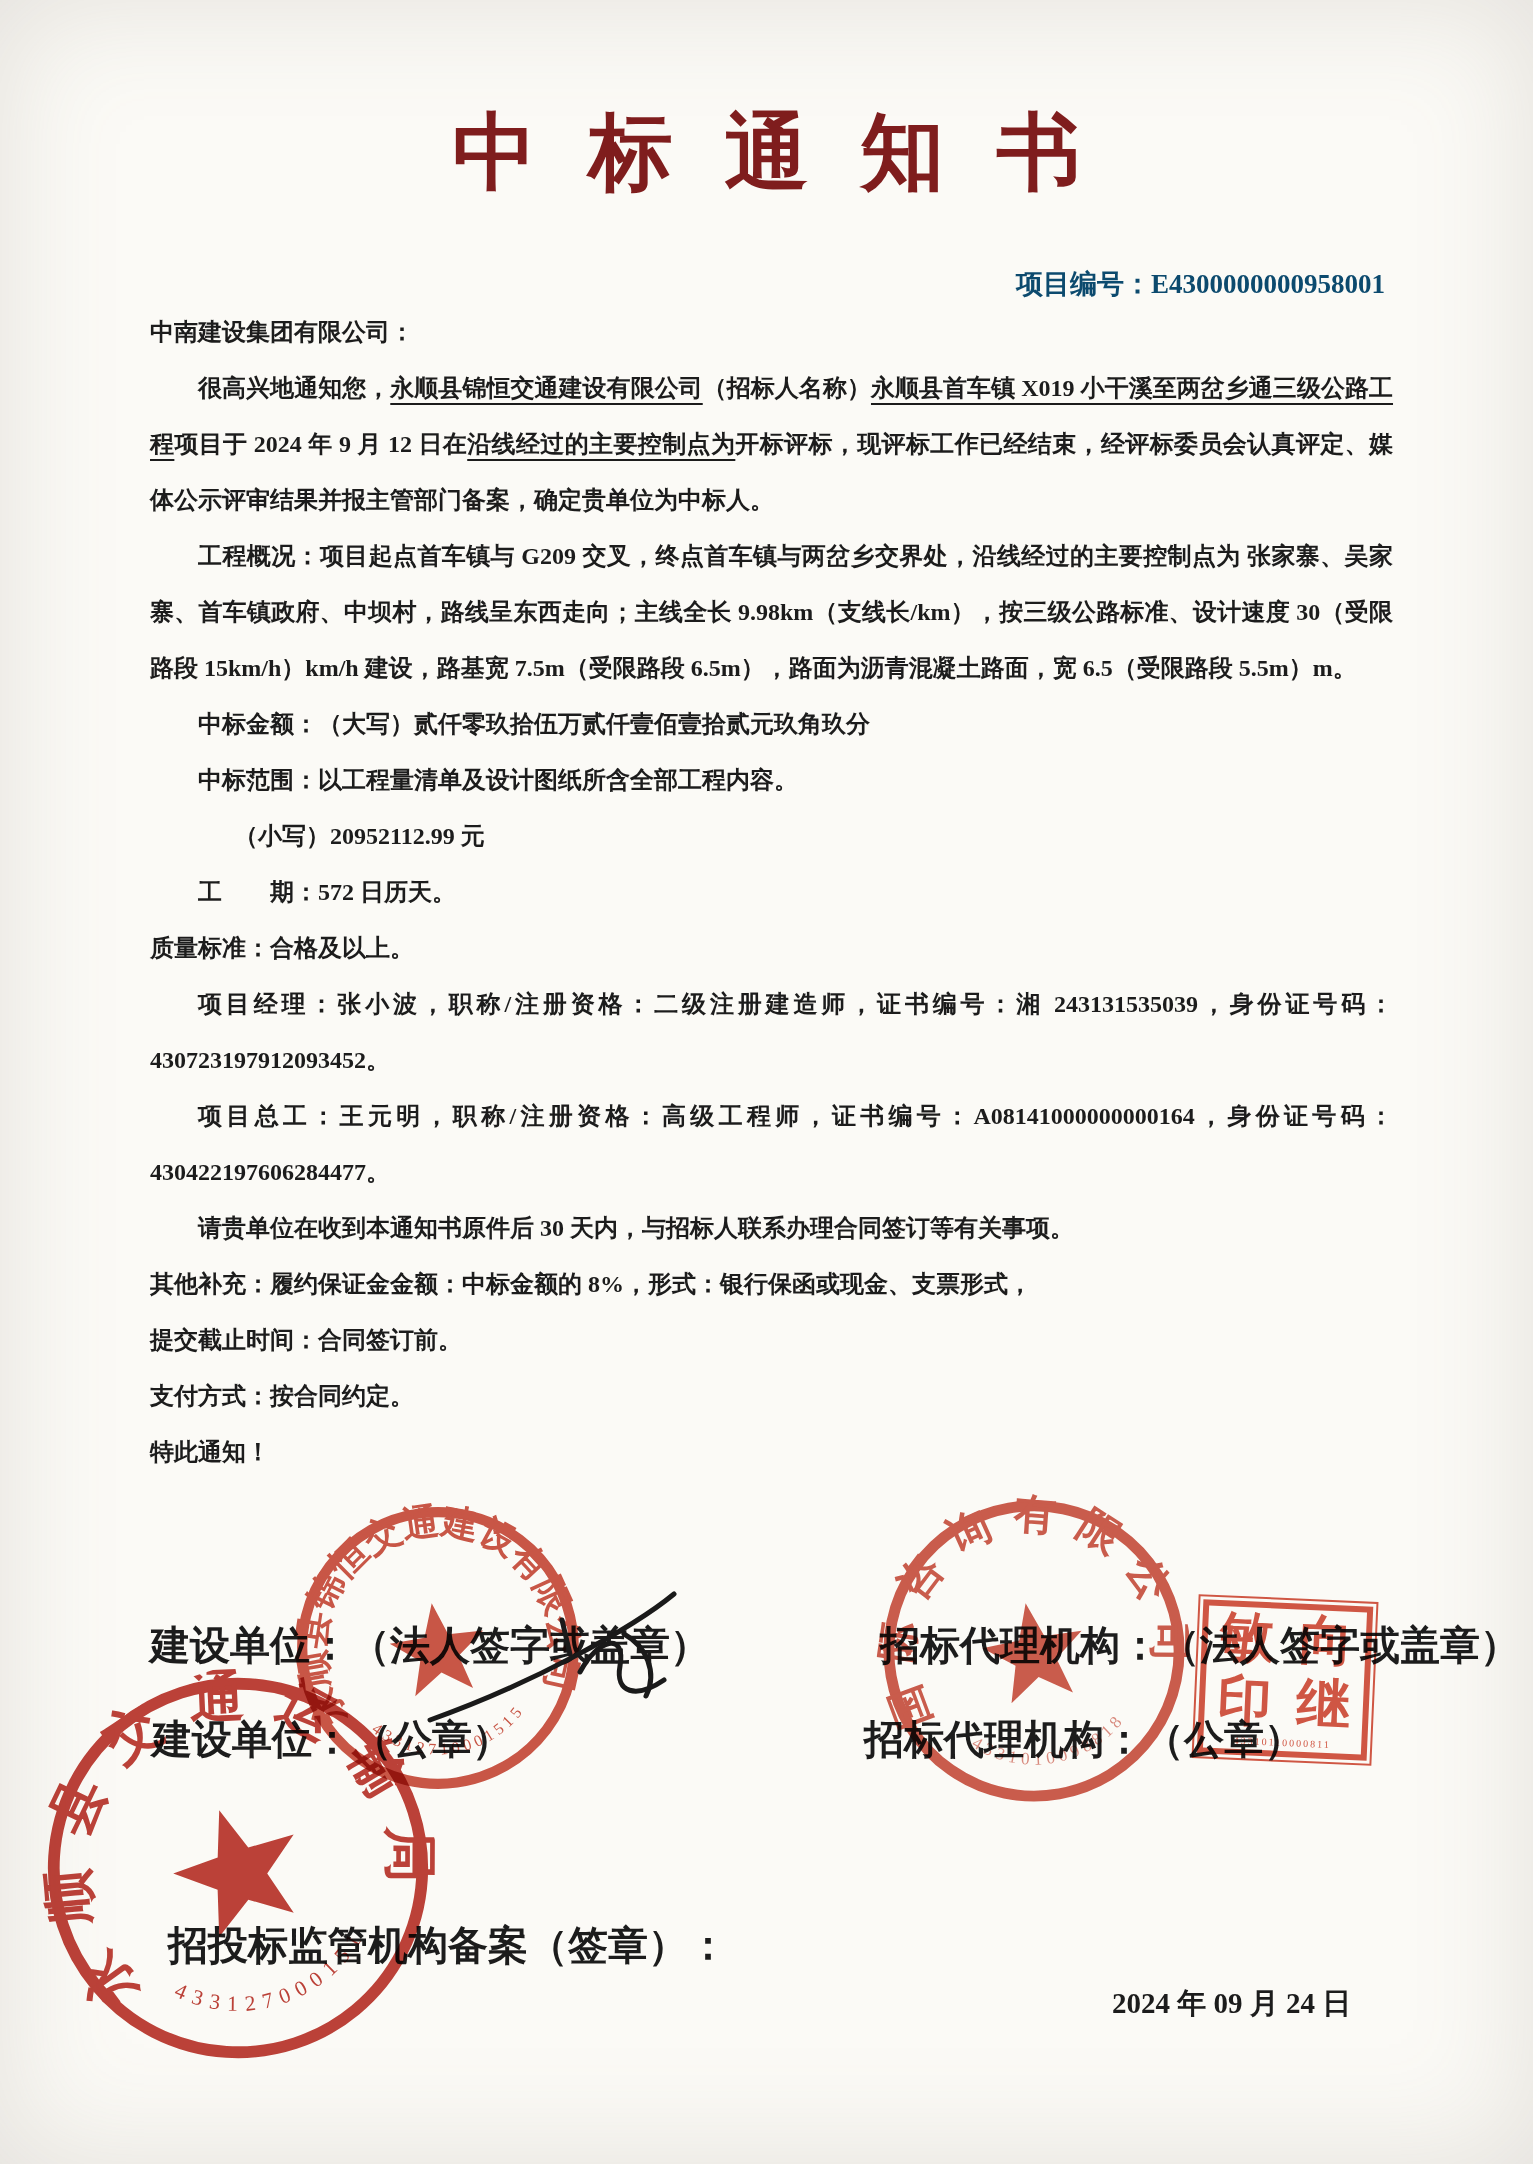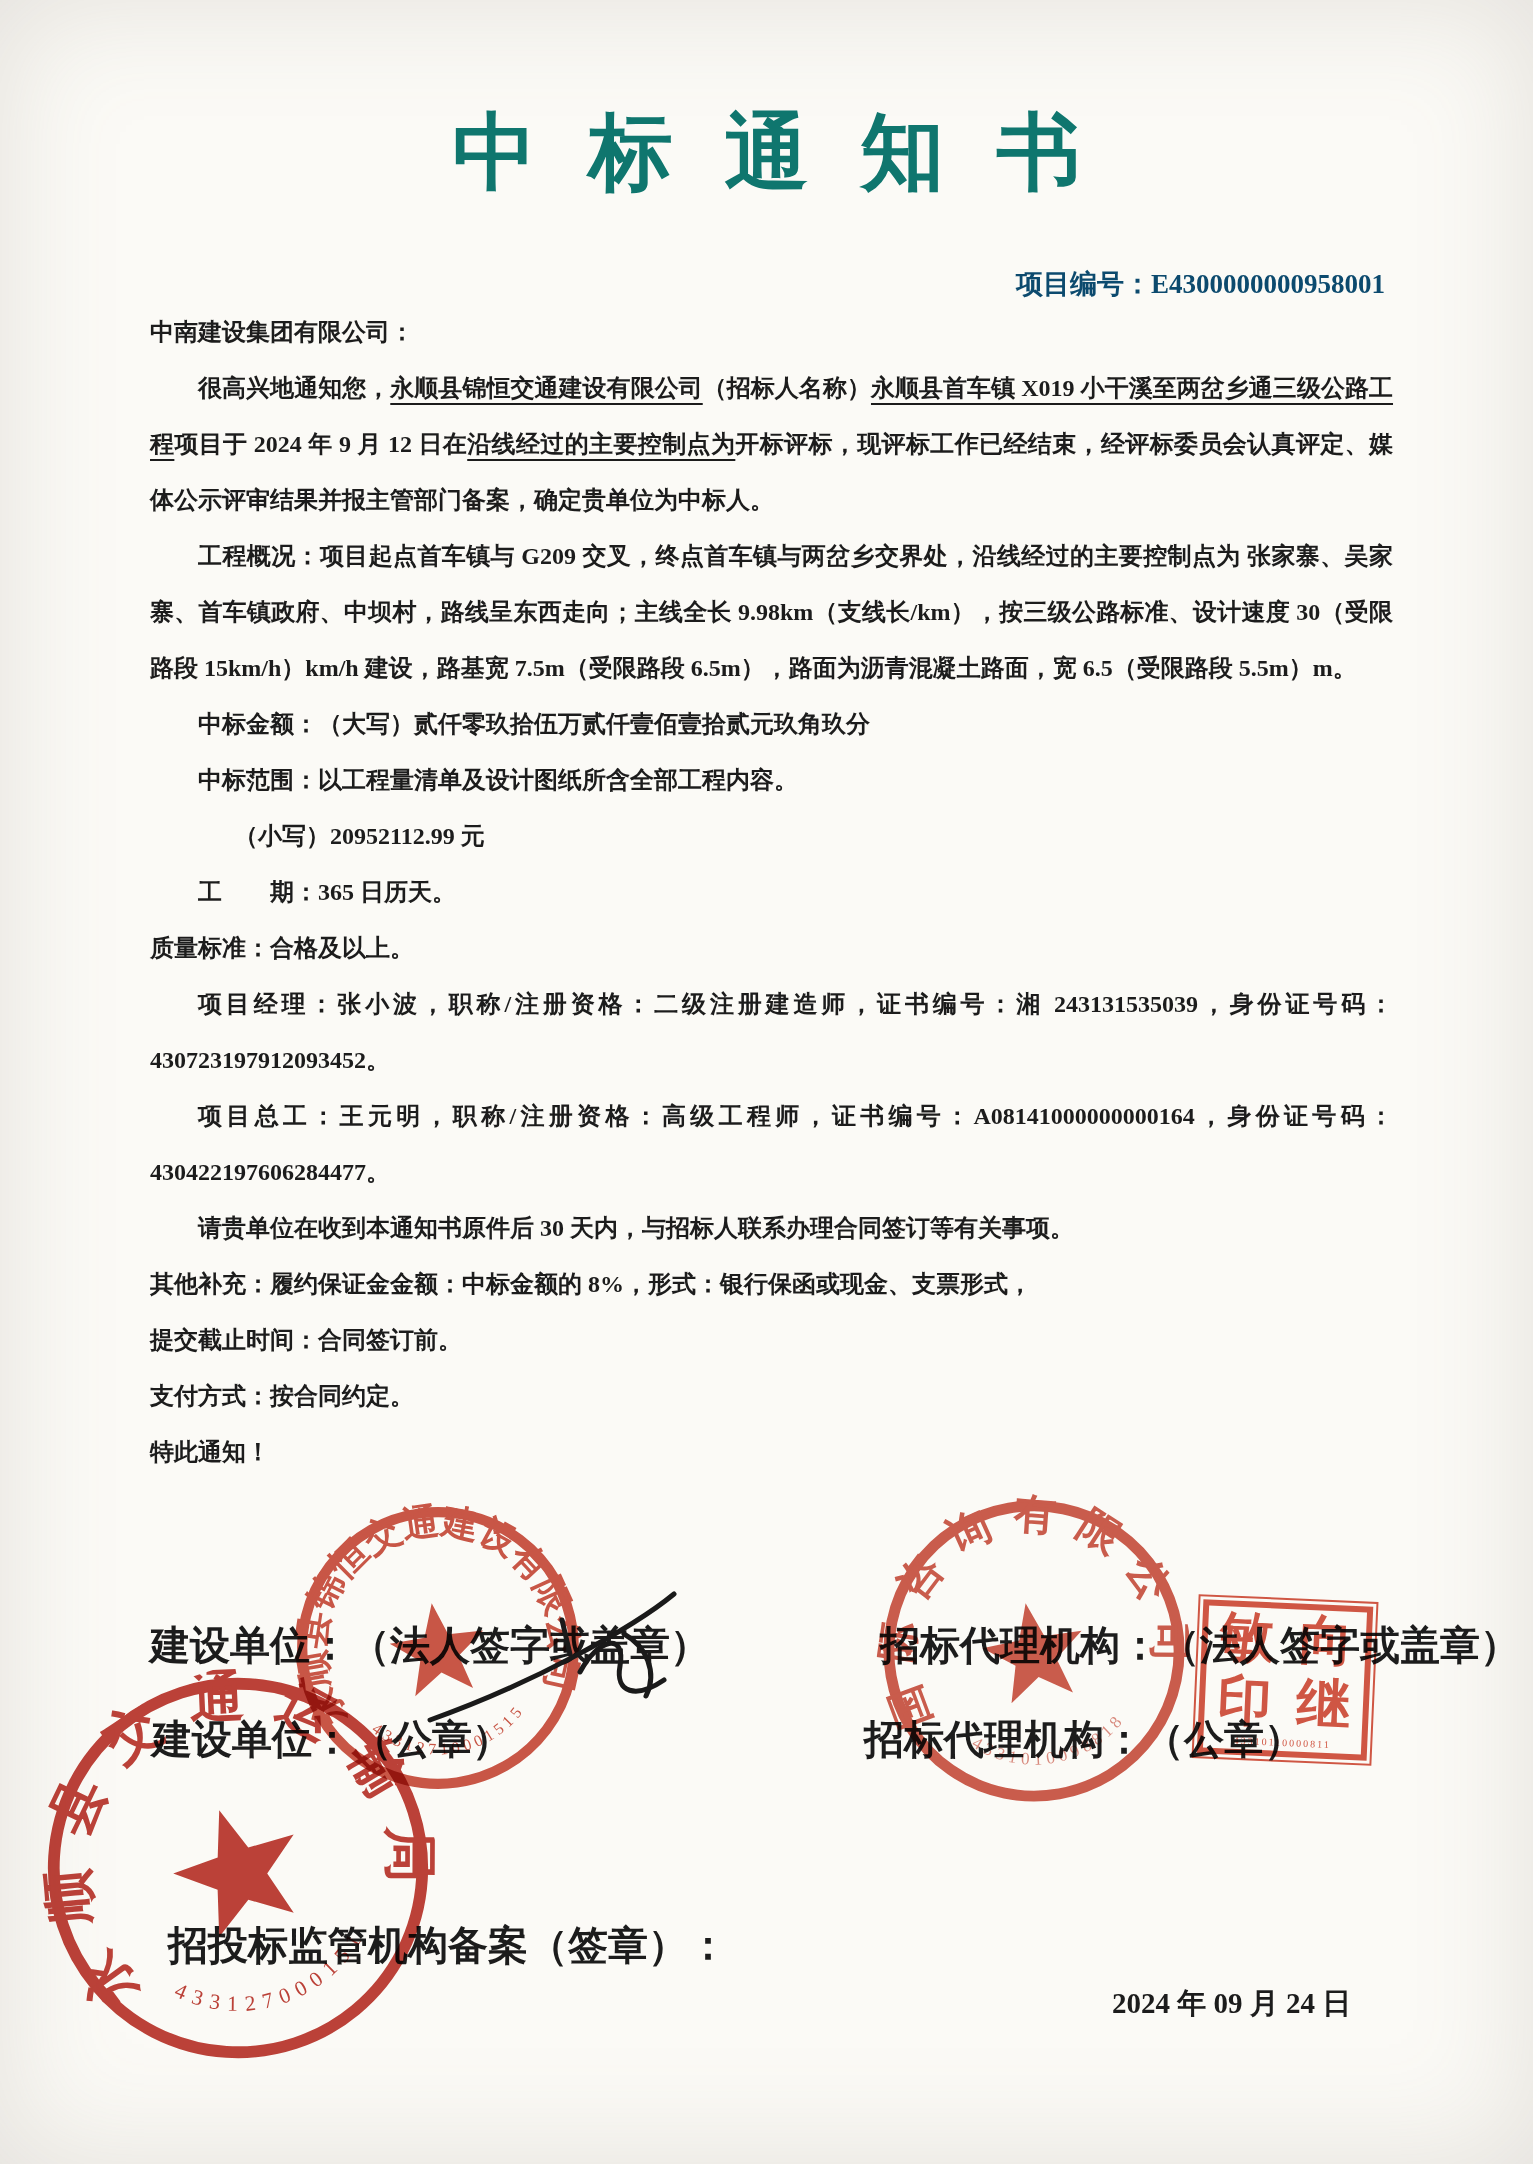--- a/index.html
+++ b/index.html
@@ -10,21 +10,21 @@
     background:#fbfaf6;
     overflow:hidden;
     font-family:"Liberation Serif","DejaVu Serif",serif;
     color:#1c1c1c;
     box-shadow:inset 0 0 120px rgba(120,110,100,.18);
   }
   .doc-title{
     position:absolute;top:96px;left:0;right:0;
     text-align:center;
     font-size:84px;font-weight:bold;
-    color:#0f766e;
+    color:#7f1d1d;
     letter-spacing:52px;text-indent:52px;
     white-space:nowrap;
   }
   .proj-line{
     position:absolute;top:266px;right:148px;
     font-size:27px;font-weight:bold;color:#0c4a6e;
   }
   .body-flow{
     position:absolute;top:304px;left:150px;width:1243px;
     font-size:24px;line-height:56px;font-weight:bold;
@@ -67,21 +67,21 @@
     <span>项目编号：</span><span>E4300000000958001</span>
   </div>
 
   <div class="body-flow">
     <p>中南建设集团有限公司：</p>
     <p class="ind"><span>很高兴地通知您，</span><u class="uln">永顺县锦恒交通建设有限公司</u><span>（招标人名称）</span><u class="uln">永顺县首车镇 X019 小干溪至两岔乡通三级公路工程</u><span>项目于 2024 年 9 月 12 日在</span><u class="uln">沿线经过的主要控制点为</u><span>开标评标，现评标工作已经结束，经评标委员会认真评定、媒体公示评审结果并报主管部门备案，确定贵单位为中标人。</span></p>
     <p class="ind">工程概况：项目起点首车镇与 G209 交叉，终点首车镇与两岔乡交界处，沿线经过的主要控制点为 张家寨、吴家寨、首车镇政府、中坝村，路线呈东西走向；主线全长 9.98km（支线长/km），按三级公路标准、设计速度 30（受限路段 15km/h）km/h 建设，路基宽 7.5m（受限路段 6.5m），路面为沥青混凝土路面，宽 6.5（受限路段 5.5m）m。</p>
     <p class="ind">中标金额：（大写）贰仟零玖拾伍万贰仟壹佰壹拾贰元玖角玖分</p>
     <p class="ind">中标范围：以工程量清单及设计图纸所含全部工程内容。</p>
     <p class="ind-sm">（小写）20952112.99 元</p>
-    <p class="ind">工　　期：365 日历天。</p>
+    <p class="ind">工　　期：572 日历天。</p>
     <p>质量标准：合格及以上。</p>
     <p class="ind">项目经理：张小波，职称/注册资格：二级注册建造师，证书编号：湘 243131535039，身份证号码：430723197912093452。</p>
     <p class="ind">项目总工：王元明，职称/注册资格：高级工程师，证书编号：A08141000000000164，身份证号码：430422197606284477。</p>
     <p class="ind">请贵单位在收到本通知书原件后 30 天内，与招标人联系办理合同签订等有关事项。</p>
     <p>其他补充：履约保证金金额：中标金额的 8%，形式：银行保函或现金、支票形式，</p>
     <p>提交截止时间：合同签订前。</p>
     <p>支付方式：按合同约定。</p>
     <p>特此通知！</p>
   </div>
 

